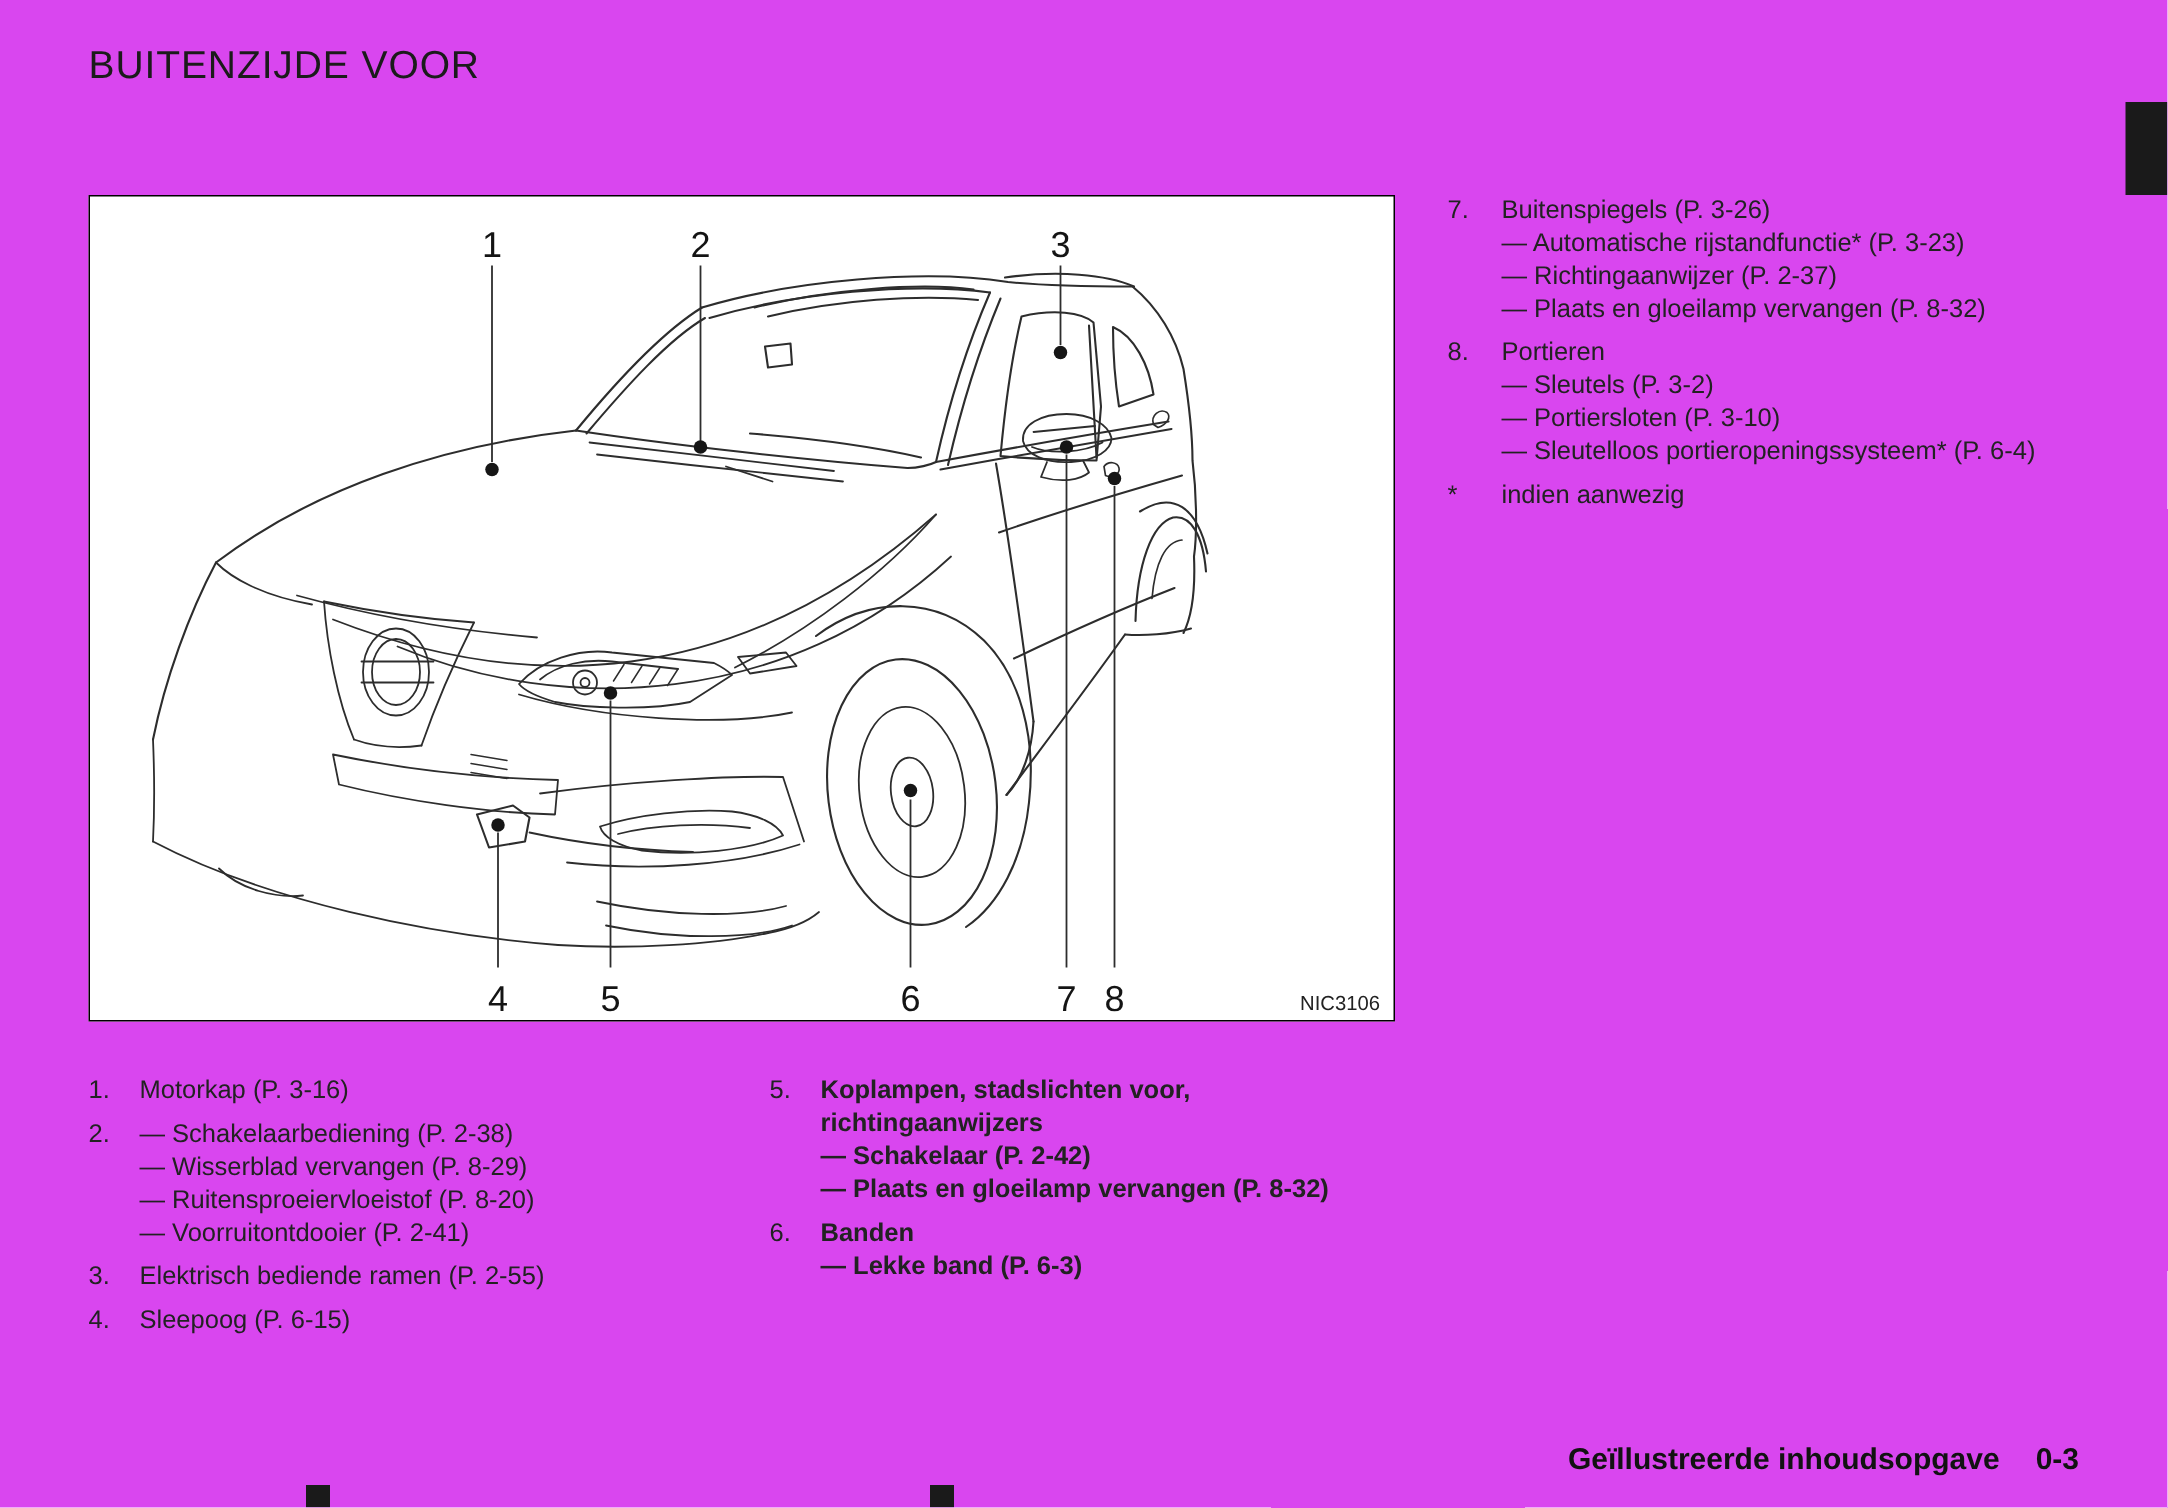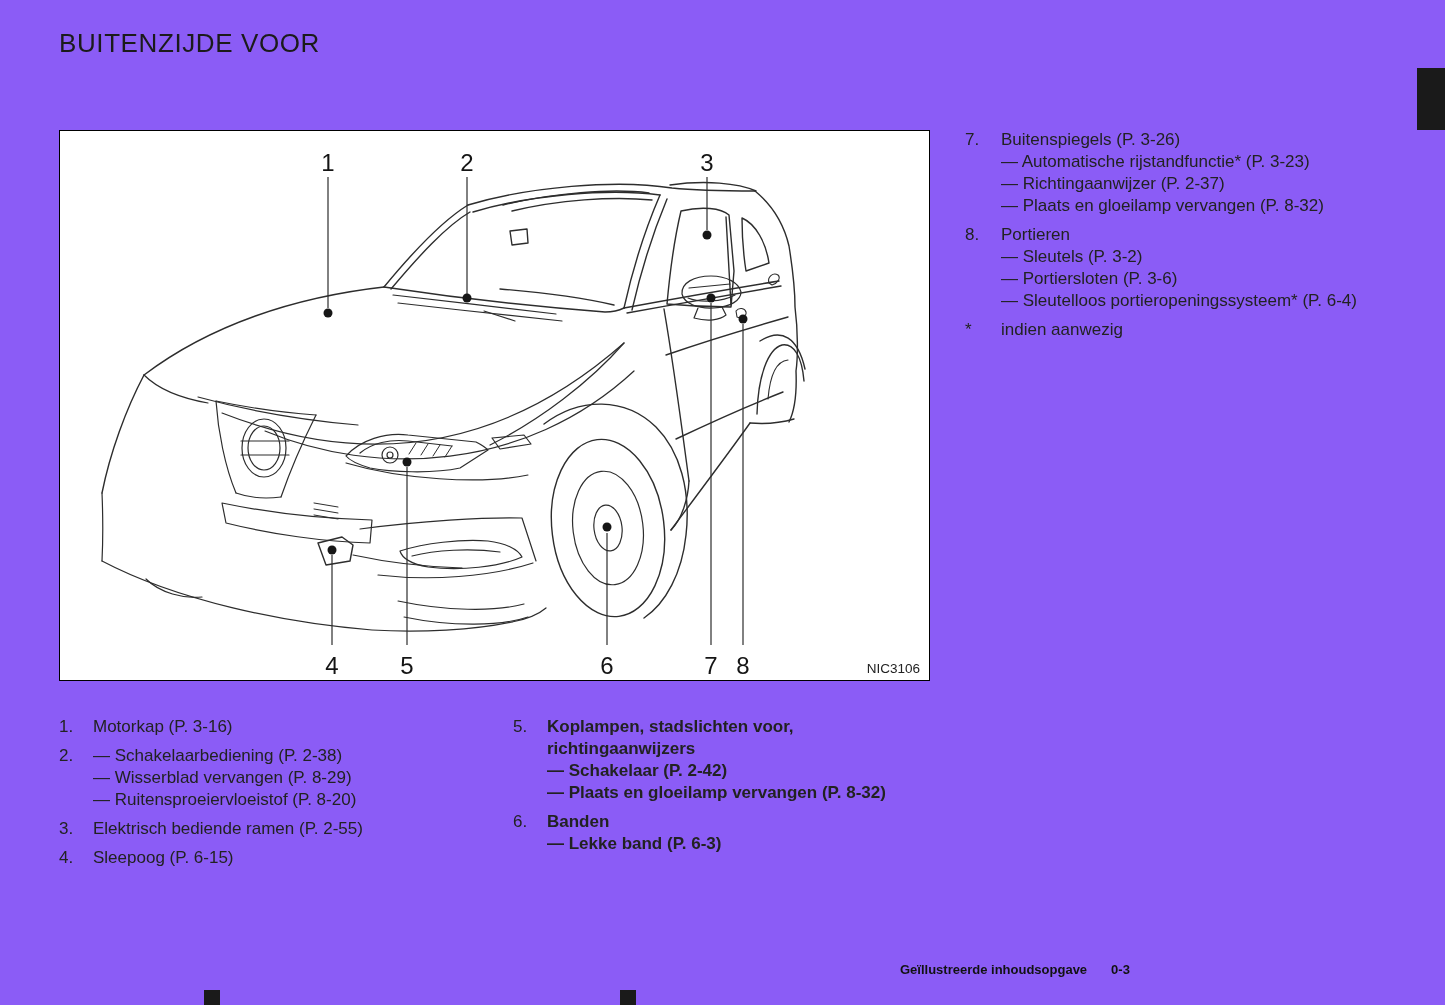--- a/index.html
+++ b/index.html
@@ -1,20 +1,20 @@
 <!DOCTYPE html>
 <html><head>
 <meta charset="utf-8">
 <style>
   html,body{margin:0;padding:0;background:#ffffff;}
   .page{
     position:relative;
     width:1445px;
     height:1005px;
-    background:#8b5cf6;
+    background:#d946ef;
     font-family:"Liberation Sans", sans-serif;
     color:#1f1f1f;
     overflow:hidden;
   }
   .page-title{
     position:absolute;
     left:59px; top:28px;
     font-size:26px;
     font-weight:400;
     letter-spacing:0.6px;
@@ -43,21 +43,22 @@
   .legend-item .b{flex:1;}
   .legend-item .sub{}
   .footnote{margin-top:3px;}
   .col-left{left:59px; top:716px; width:455px;}
   .col-mid{left:513px; top:716px; width:396px;}
   .col-mid .legend-item .b{max-width:360px;font-weight:bold;}
   .col-right{left:965px; top:129px; width:440px;}
   .footer{
     position:absolute;
     top:962px; left:900px; width:486px;
-    font-size:13px;
+    text-align:right;
+    font-size:20px;
     font-weight:bold;
     color:#121212;
     white-space:nowrap;
   }
   .footer .pagenum{margin-left:24px;}
   .chapter-tab{
     position:absolute;
     left:1417px; top:68px;
     width:28px; height:62px;
     background:#1a1a1a;
@@ -223,21 +224,21 @@
         <div class="sub">— Automatische rijstandfunctie* (P. 3-23)</div>
         <div class="sub">— Richtingaanwijzer (P. 2-37)</div>
         <div class="sub">— Plaats en gloeilamp vervangen (P. 8-32)</div>
       </div>
     </div>
     <div class="legend-item">
       <div class="n">8.</div>
       <div class="b">
         <div>Portieren</div>
         <div class="sub">— Sleutels (P. 3-2)</div>
-        <div class="sub">— Portiersloten (P. 3-6)</div>
+        <div class="sub">— Portiersloten (P. 3-10)</div>
         <div class="sub">— Sleutelloos portieropeningssysteem* (P. 6-4)</div>
       </div>
     </div>
     <div class="legend-item footnote">
       <div class="n">*</div>
       <div class="b">
         <div>indien aanwezig</div>
       </div>
     </div>
   </div>
@@ -248,20 +249,21 @@
       <div class="b">
         <div>Motorkap (P. 3-16)</div>
       </div>
     </div>
     <div class="legend-item">
       <div class="n">2.</div>
       <div class="b">
         <div class="sub">— Schakelaarbediening (P. 2-38)</div>
         <div class="sub">— Wisserblad vervangen (P. 8-29)</div>
         <div class="sub">— Ruitensproeiervloeistof (P. 8-20)</div>
+        <div class="sub">— Voorruitontdooier (P. 2-41)</div>
       </div>
     </div>
     <div class="legend-item">
       <div class="n">3.</div>
       <div class="b">
         <div>Elektrisch bediende ramen (P. 2-55)</div>
       </div>
     </div>
     <div class="legend-item">
       <div class="n">4.</div>

